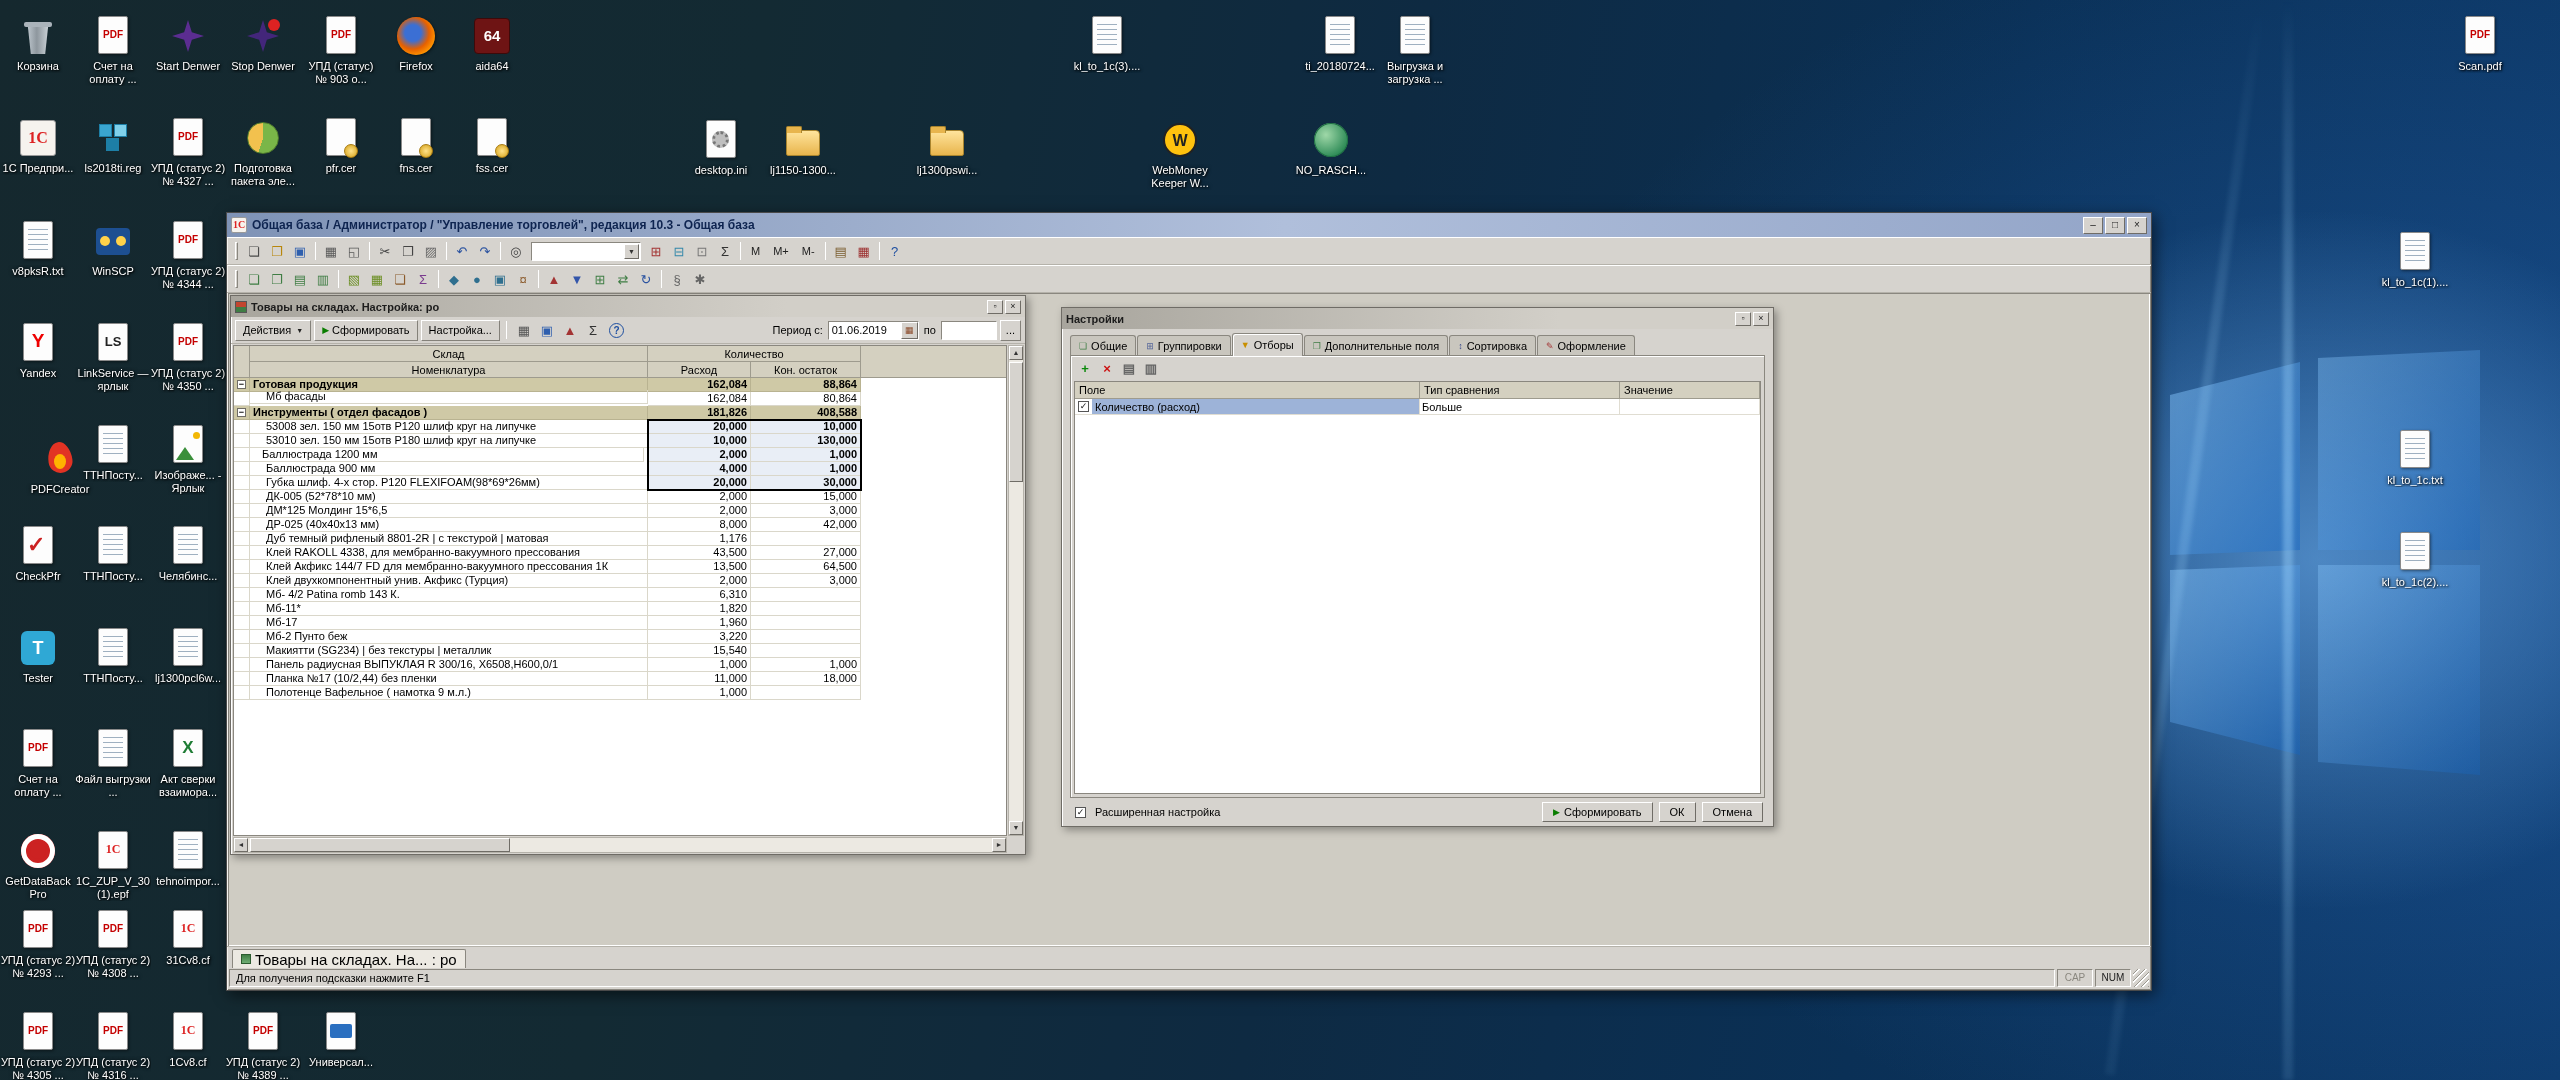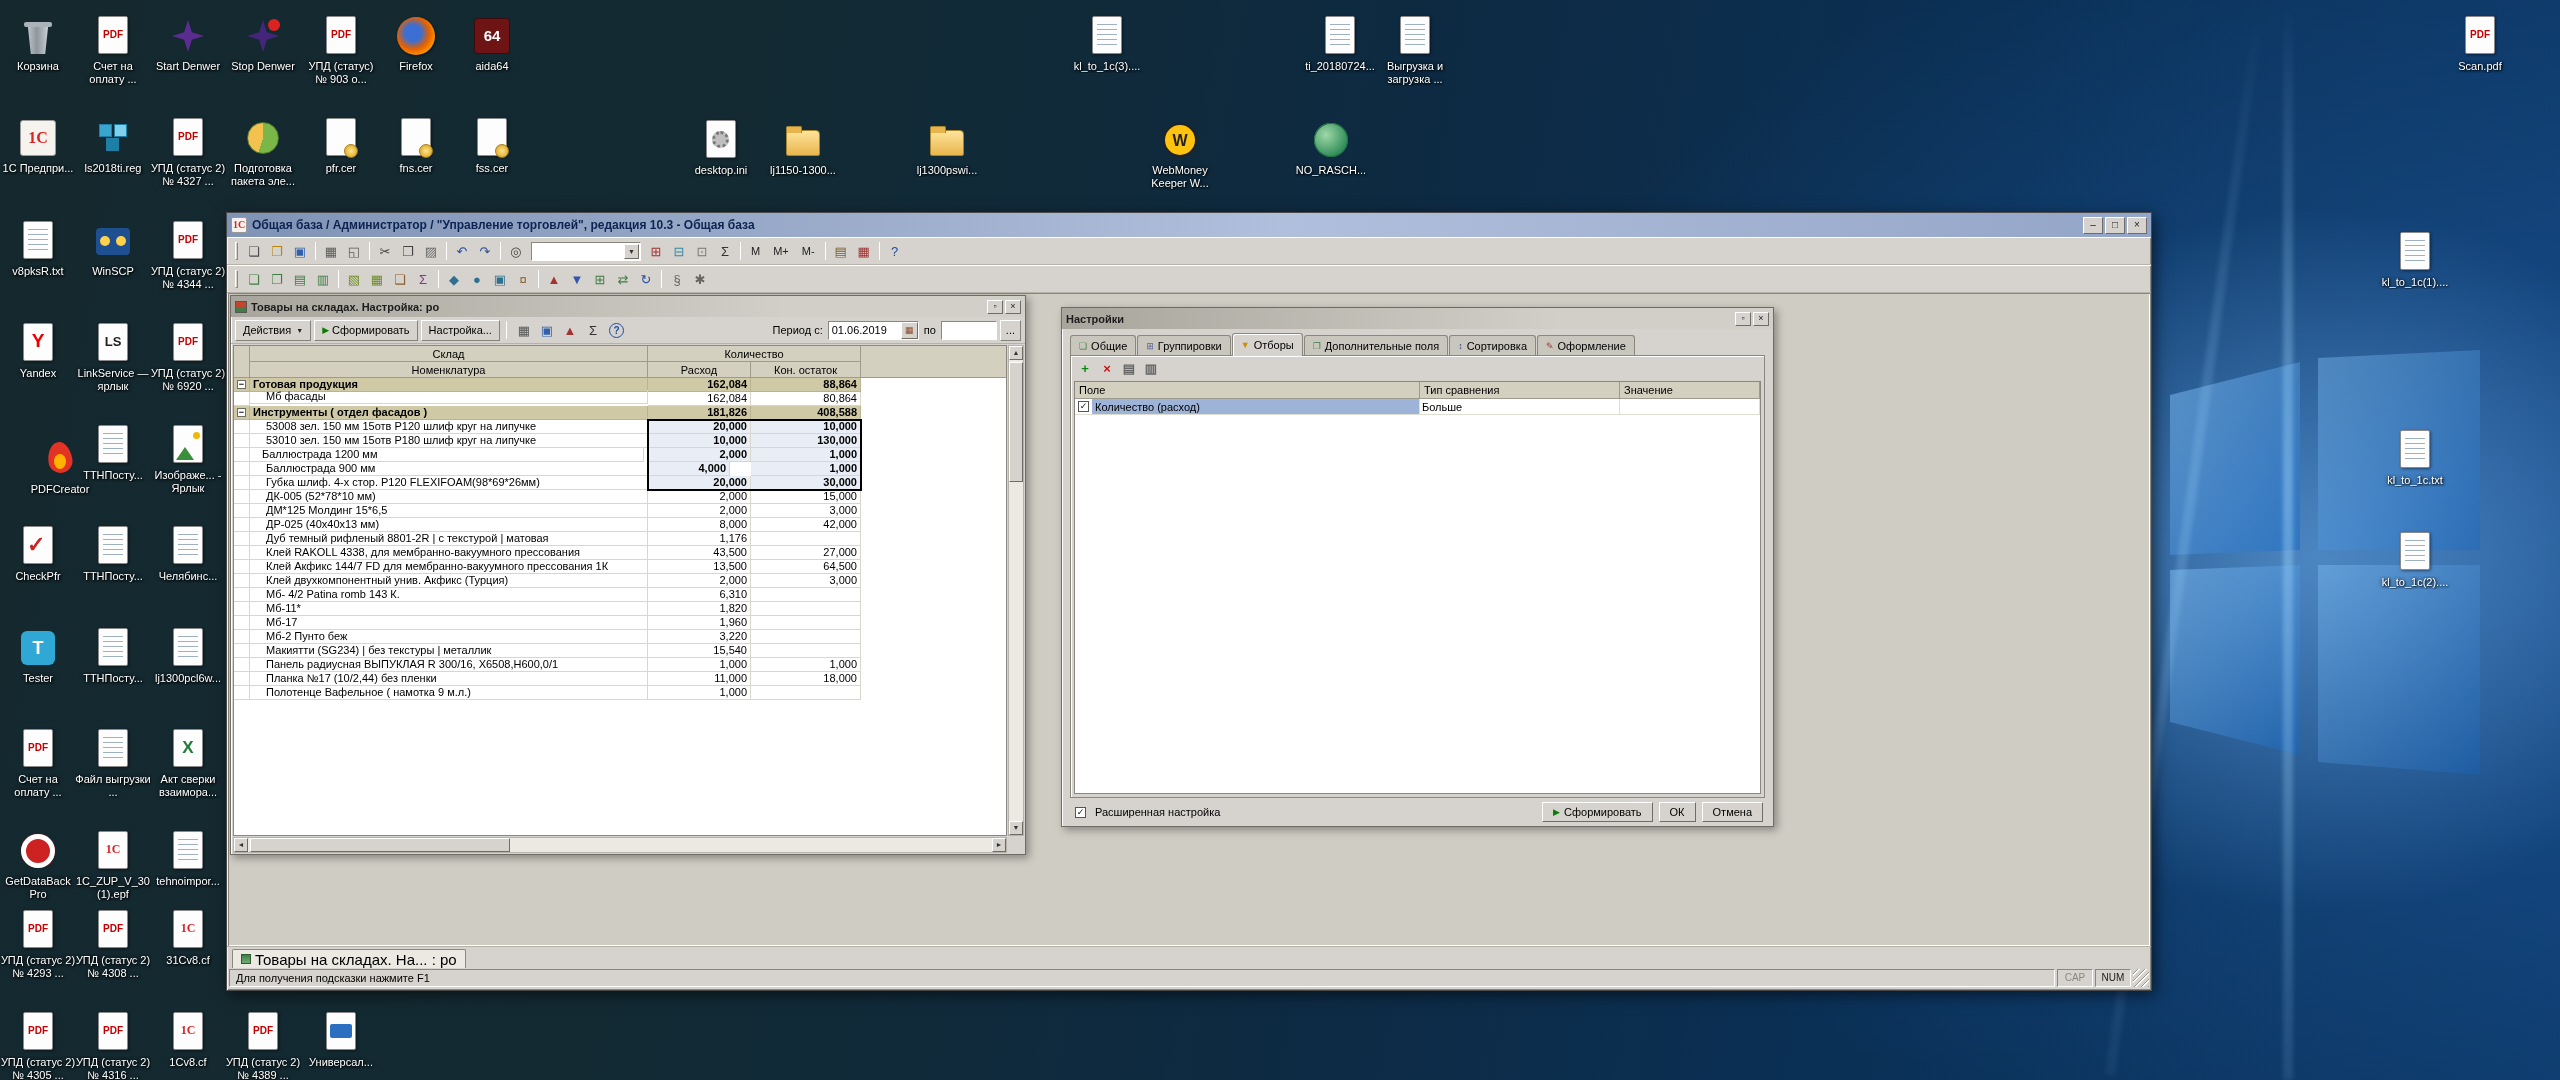--- a/index.html
+++ b/index.html
@@ -335,21 +335,21 @@
           <div class="pg"></div>
           <div class="pdftxt">PDF</div>
         </div>
         <div class="dlabel">УПД (статус 2) № 4344 ...</div>
       </div>
       <div class="dicon" style="left: 150px; top: 321px;">
         <div class="ico">
           <div class="pg"></div>
           <div class="pdftxt">PDF</div>
         </div>
-        <div class="dlabel">УПД (статус 2) № 6920 ...</div>
+        <div class="dlabel">УПД (статус 2) № 4350 ...</div>
       </div>
       <div class="dicon" style="left: 150px; top: 423px;">
         <div class="ico">
           <div class="pg"></div>
           <div class="imt"></div>
           <div class="ims"></div>
         </div>
         <div class="dlabel">Изображе... - Ярлык</div>
       </div>
       <div class="dicon" style="left: 150px; top: 524px;">
@@ -763,21 +763,21 @@
                 <div class="trow mcell" style="left: 0px; top: 88px; width: 16px; height: 14px;"></div>
                 <div class="trow ncell" style="left: 16px; top: 88px; width: 398px; height: 14px; padding-left: 16px;">53010 зел. 150 мм 15отв Р180 шлиф круг на липучке</div>
                 <div class="trow numcell csel" style="left: 414px; top: 88px; width: 103px; height: 14px;">10,000</div>
                 <div class="trow numcell csel" style="left: 517px; top: 88px; width: 110px; height: 14px;">130,000</div>
                 <div class="trow mcell" style="left: 0px; top: 102px; width: 16px; height: 14px;"></div>
                 <div class="trow ncell" style="left: 12px; top: 102px; width: 398px; height: 14px; padding-left: 16px;">Баллюстрада 1200 мм</div>
                 <div class="trow numcell csel" style="left: 414px; top: 102px; width: 103px; height: 14px;">2,000</div>
                 <div class="trow numcell csel" style="left: 517px; top: 102px; width: 110px; height: 14px;">1,000</div>
                 <div class="trow mcell" style="left: 0px; top: 116px; width: 16px; height: 14px;"></div>
                 <div class="trow ncell" style="left: 16px; top: 116px; width: 398px; height: 14px; padding-left: 16px;">Баллюстрада 900 мм</div>
-                <div class="trow numcell csel" style="left: 414px; top: 116px; width: 82px; height: 14px;">4,000</div>
+                <div class="trow numcell csel" style="left: 414px; top: 116px; width: 103px; height: 14px;">4,000</div>
                 <div class="trow numcell csel" style="left: 517px; top: 116px; width: 110px; height: 14px;">1,000</div>
                 <div class="trow mcell" style="left: 0px; top: 130px; width: 16px; height: 14px;"></div>
                 <div class="trow ncell" style="left: 16px; top: 130px; width: 398px; height: 14px; padding-left: 16px;">Губка шлиф. 4-х стор. Р120  FLEXIFOAM(98*69*26мм)</div>
                 <div class="trow numcell csel" style="left: 414px; top: 130px; width: 103px; height: 14px;">20,000</div>
                 <div class="trow numcell csel" style="left: 517px; top: 130px; width: 110px; height: 14px;">30,000</div>
                 <div class="trow mcell" style="left: 0px; top: 144px; width: 16px; height: 14px;"></div>
                 <div class="trow ncell" style="left: 16px; top: 144px; width: 398px; height: 14px; padding-left: 16px;">ДК-005 (52*78*10 мм)</div>
                 <div class="trow numcell" style="left: 414px; top: 144px; width: 103px; height: 14px;">2,000</div>
                 <div class="trow numcell" style="left: 517px; top: 144px; width: 110px; height: 14px;">15,000</div>
                 <div class="trow mcell" style="left: 0px; top: 158px; width: 16px; height: 14px;"></div>

